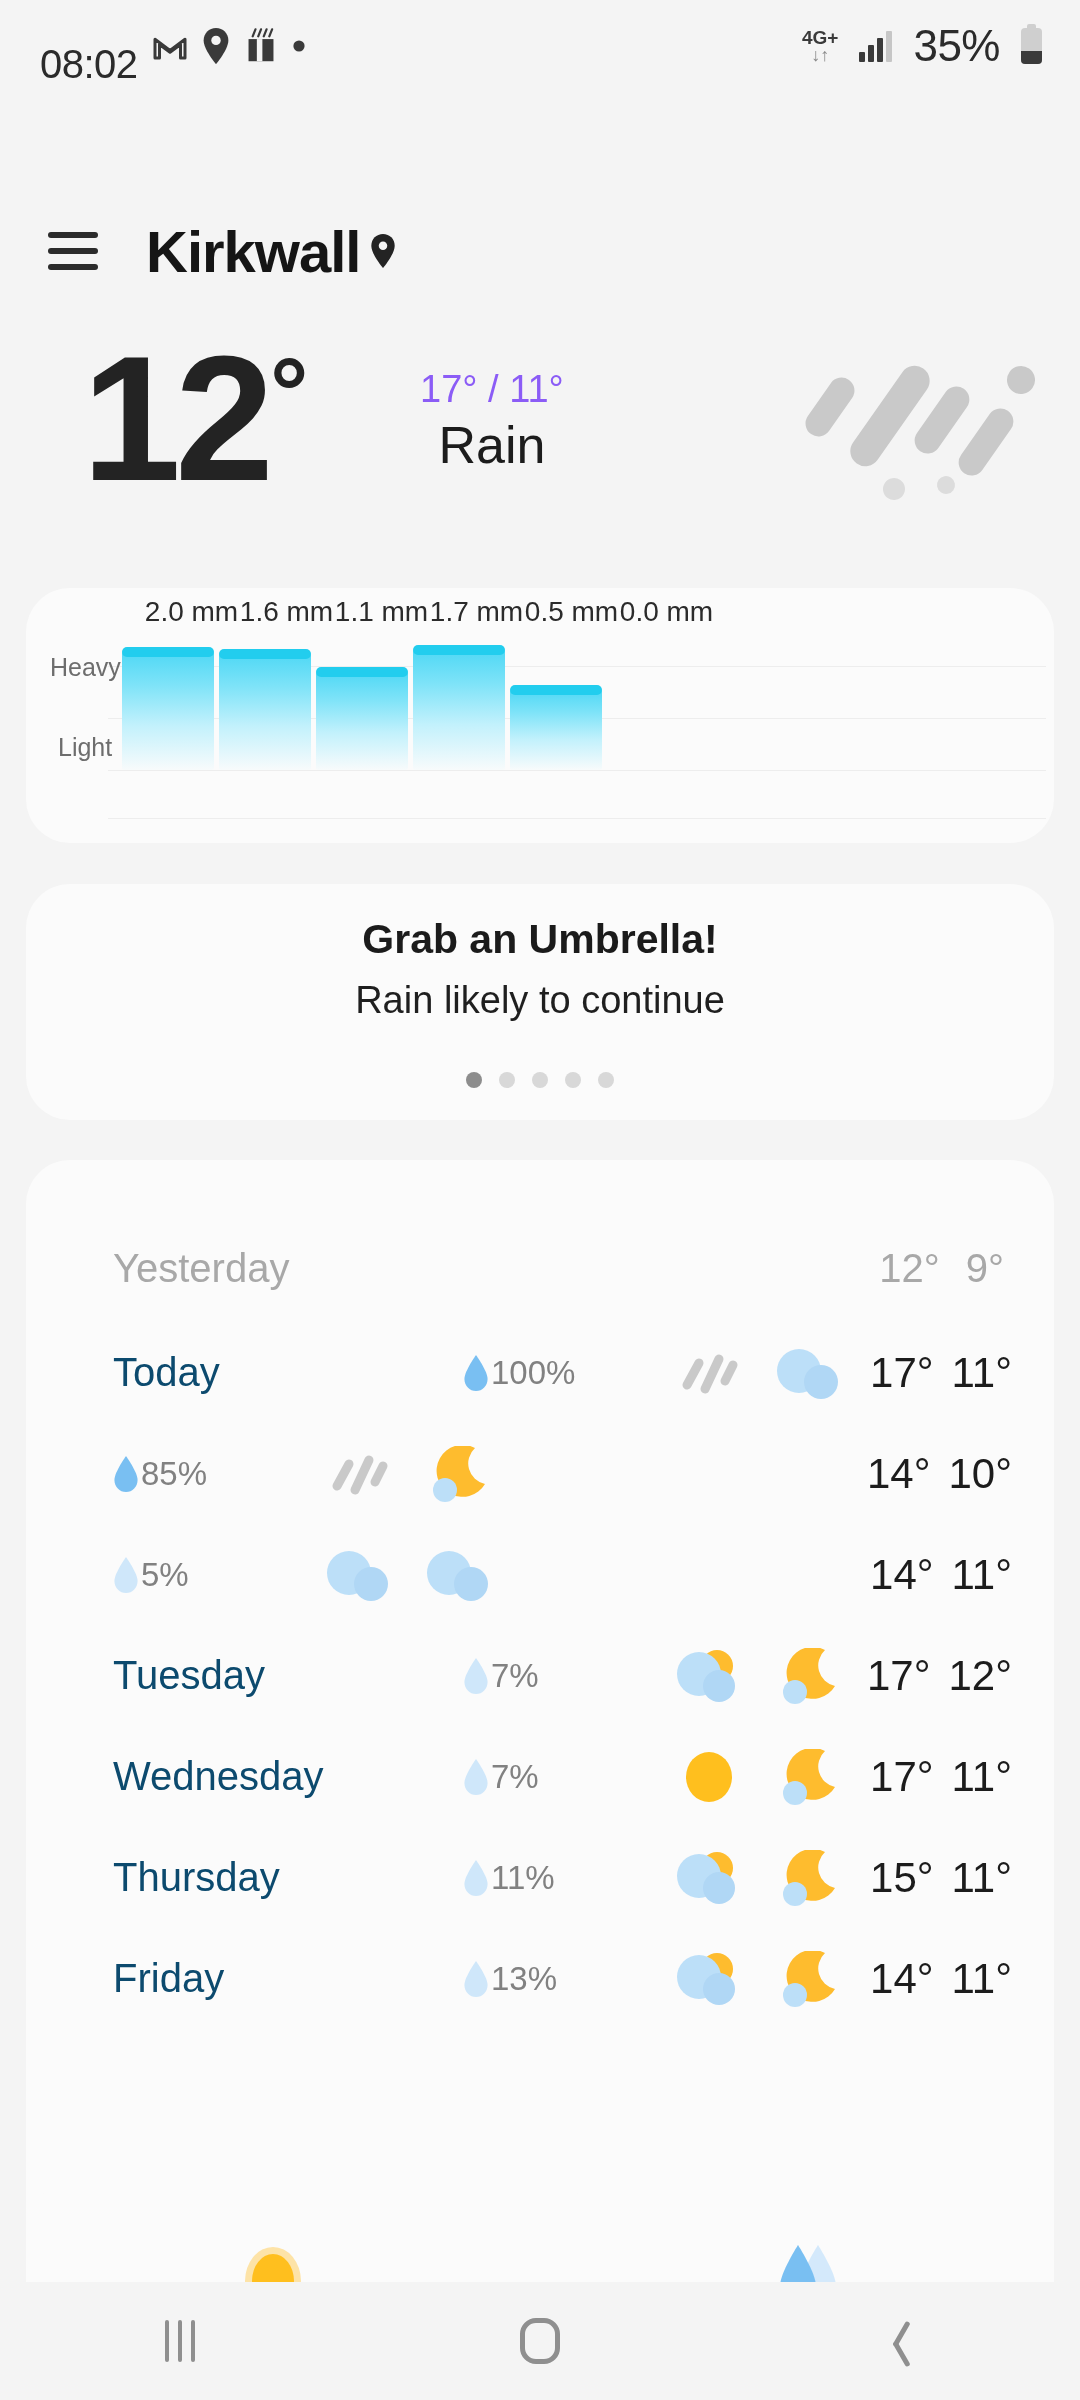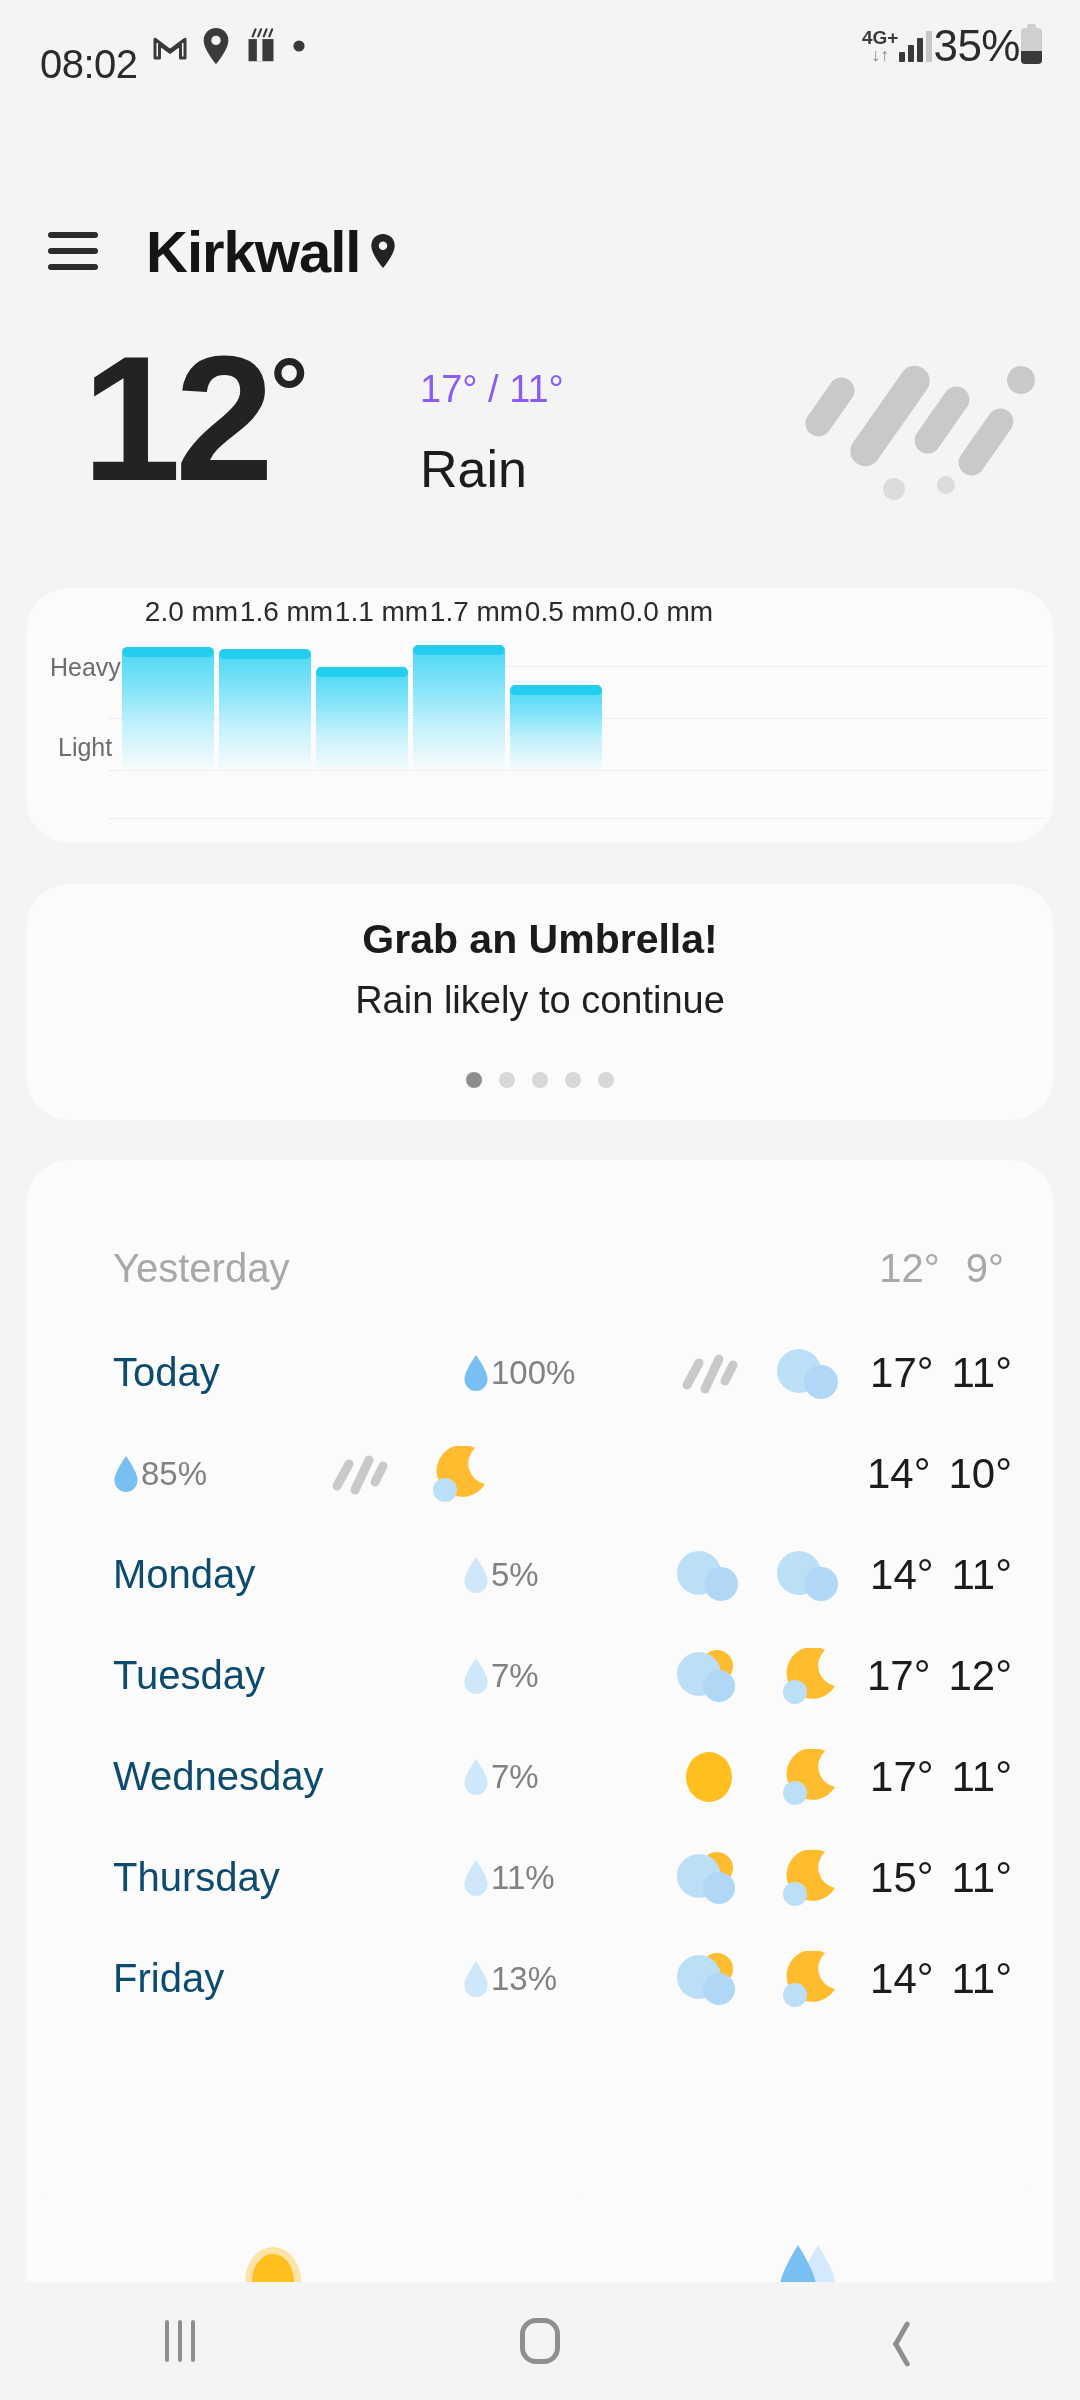--- a/index.html
+++ b/index.html
@@ -12,21 +12,21 @@
   body { position: relative; }
 
   
   .statusbar {
     position: absolute; top: 0; left: 0; width: 1080px; height: 92px;
     display: flex; align-items: center; justify-content: space-between;
     padding: 0 38px 0 40px;
   }
   .sb-left { display: flex; align-items: center; gap: 14px; }
   .sb-time { font-size: 40px; color: #2b2b2b; letter-spacing: -0.5px; font-weight: 400; margin-top: 36px; }
-  .sb-right { display: flex; align-items: center; gap: 1px; }
+  .sb-right { display: flex; align-items: center; gap: 21px; }
   .sb-pct { font-size: 44px; color: #2b2b2b; letter-spacing: -0.5px; }
   .icn { display: inline-flex; align-items: center; justify-content: center; }
 
   .net-wrap { display: flex; flex-direction: column; align-items: center; line-height: 1; }
   .net-label { font-size: 19px; color: #3a3a3a; font-weight: 700; }
   .net-arrows { font-size: 18px; color: #8a8a8a; margin-top: -1px; }
 
   .bars { display: flex; align-items: flex-end; gap: 3px; height: 32px; }
   .bars i { width: 6px; background: #3a3a3a; border-radius: 1px; display: block; }
   .bars i.b1 { height: 10px; } .bars i.b2 { height: 17px; }
@@ -48,21 +48,21 @@
 
   
   .hero { position: absolute; top: 340px; left: 0; width: 1080px; height: 250px; }
   .hero-temp {
     position: absolute; left: 82px; top: -10px;
     font-size: 178px; font-weight: 700; color: #232323; letter-spacing: -6px; line-height: 1;
   }
   .hero-temp .deg { font-size: 96px; font-weight: 700; letter-spacing: 0; vertical-align: super; position: relative; top: 6px; left: 2px;}
   .hero-right { position: absolute; left: 420px; top: 28px; }
   .hero-hilo { font-size: 38px; color: #8b5cf6; letter-spacing: 0px; }
-  .hero-cond { font-size: 52px; color: #1c1c1c; margin-top: 28px; font-weight: 400; }
+  .hero-cond { font-size: 52px; color: #1c1c1c; margin-top: 4px; font-weight: 400; text-align: center; }
 
   .hero-art { position: absolute; right: 55px; top: 10px; width: 260px; height: 130px; }
   .streak { position: absolute; background: #c9c9c9; border-radius: 30px; transform: rotate(35deg); }
 
   
   .card { position: absolute; background: #fbfbfb; border-radius: 44px; }
 
   
   .precip-card { left: 26px; top: 588px; width: 1028px; height: 255px; overflow: hidden; }
   .precip-labels { position: absolute; top: 8px; left: 0; width: 100%; display:flex; padding-left: 118px; }
@@ -307,21 +307,20 @@
         <circle cx="10" cy="22" r="6" fill="#bcdff8"></circle>
       </svg>
     </div>
     <div class="ftemps">
       <span>14°</span>
       <span>10°</span>
     </div>
   </div>
 
   <div class="frow">
-    <div class="fday">Monday</div>
     <div class="fpop">
       <span class="icn">
         <svg width="26" height="36" viewBox="0 0 20 28">
             <path d="M10 0C10 0 1 12.5 1 18.6 1 23.8 5 28 10 28s9-4.2 9-9.4C19 12.5 10 0 10 0z" fill="#cfe7fa"></path>
           </svg>
       </span>
       <span class="pop-text">5%</span>
     </div>
     <div class="ficon">
       <svg width="68" height="52" viewBox="0 0 34 26">

